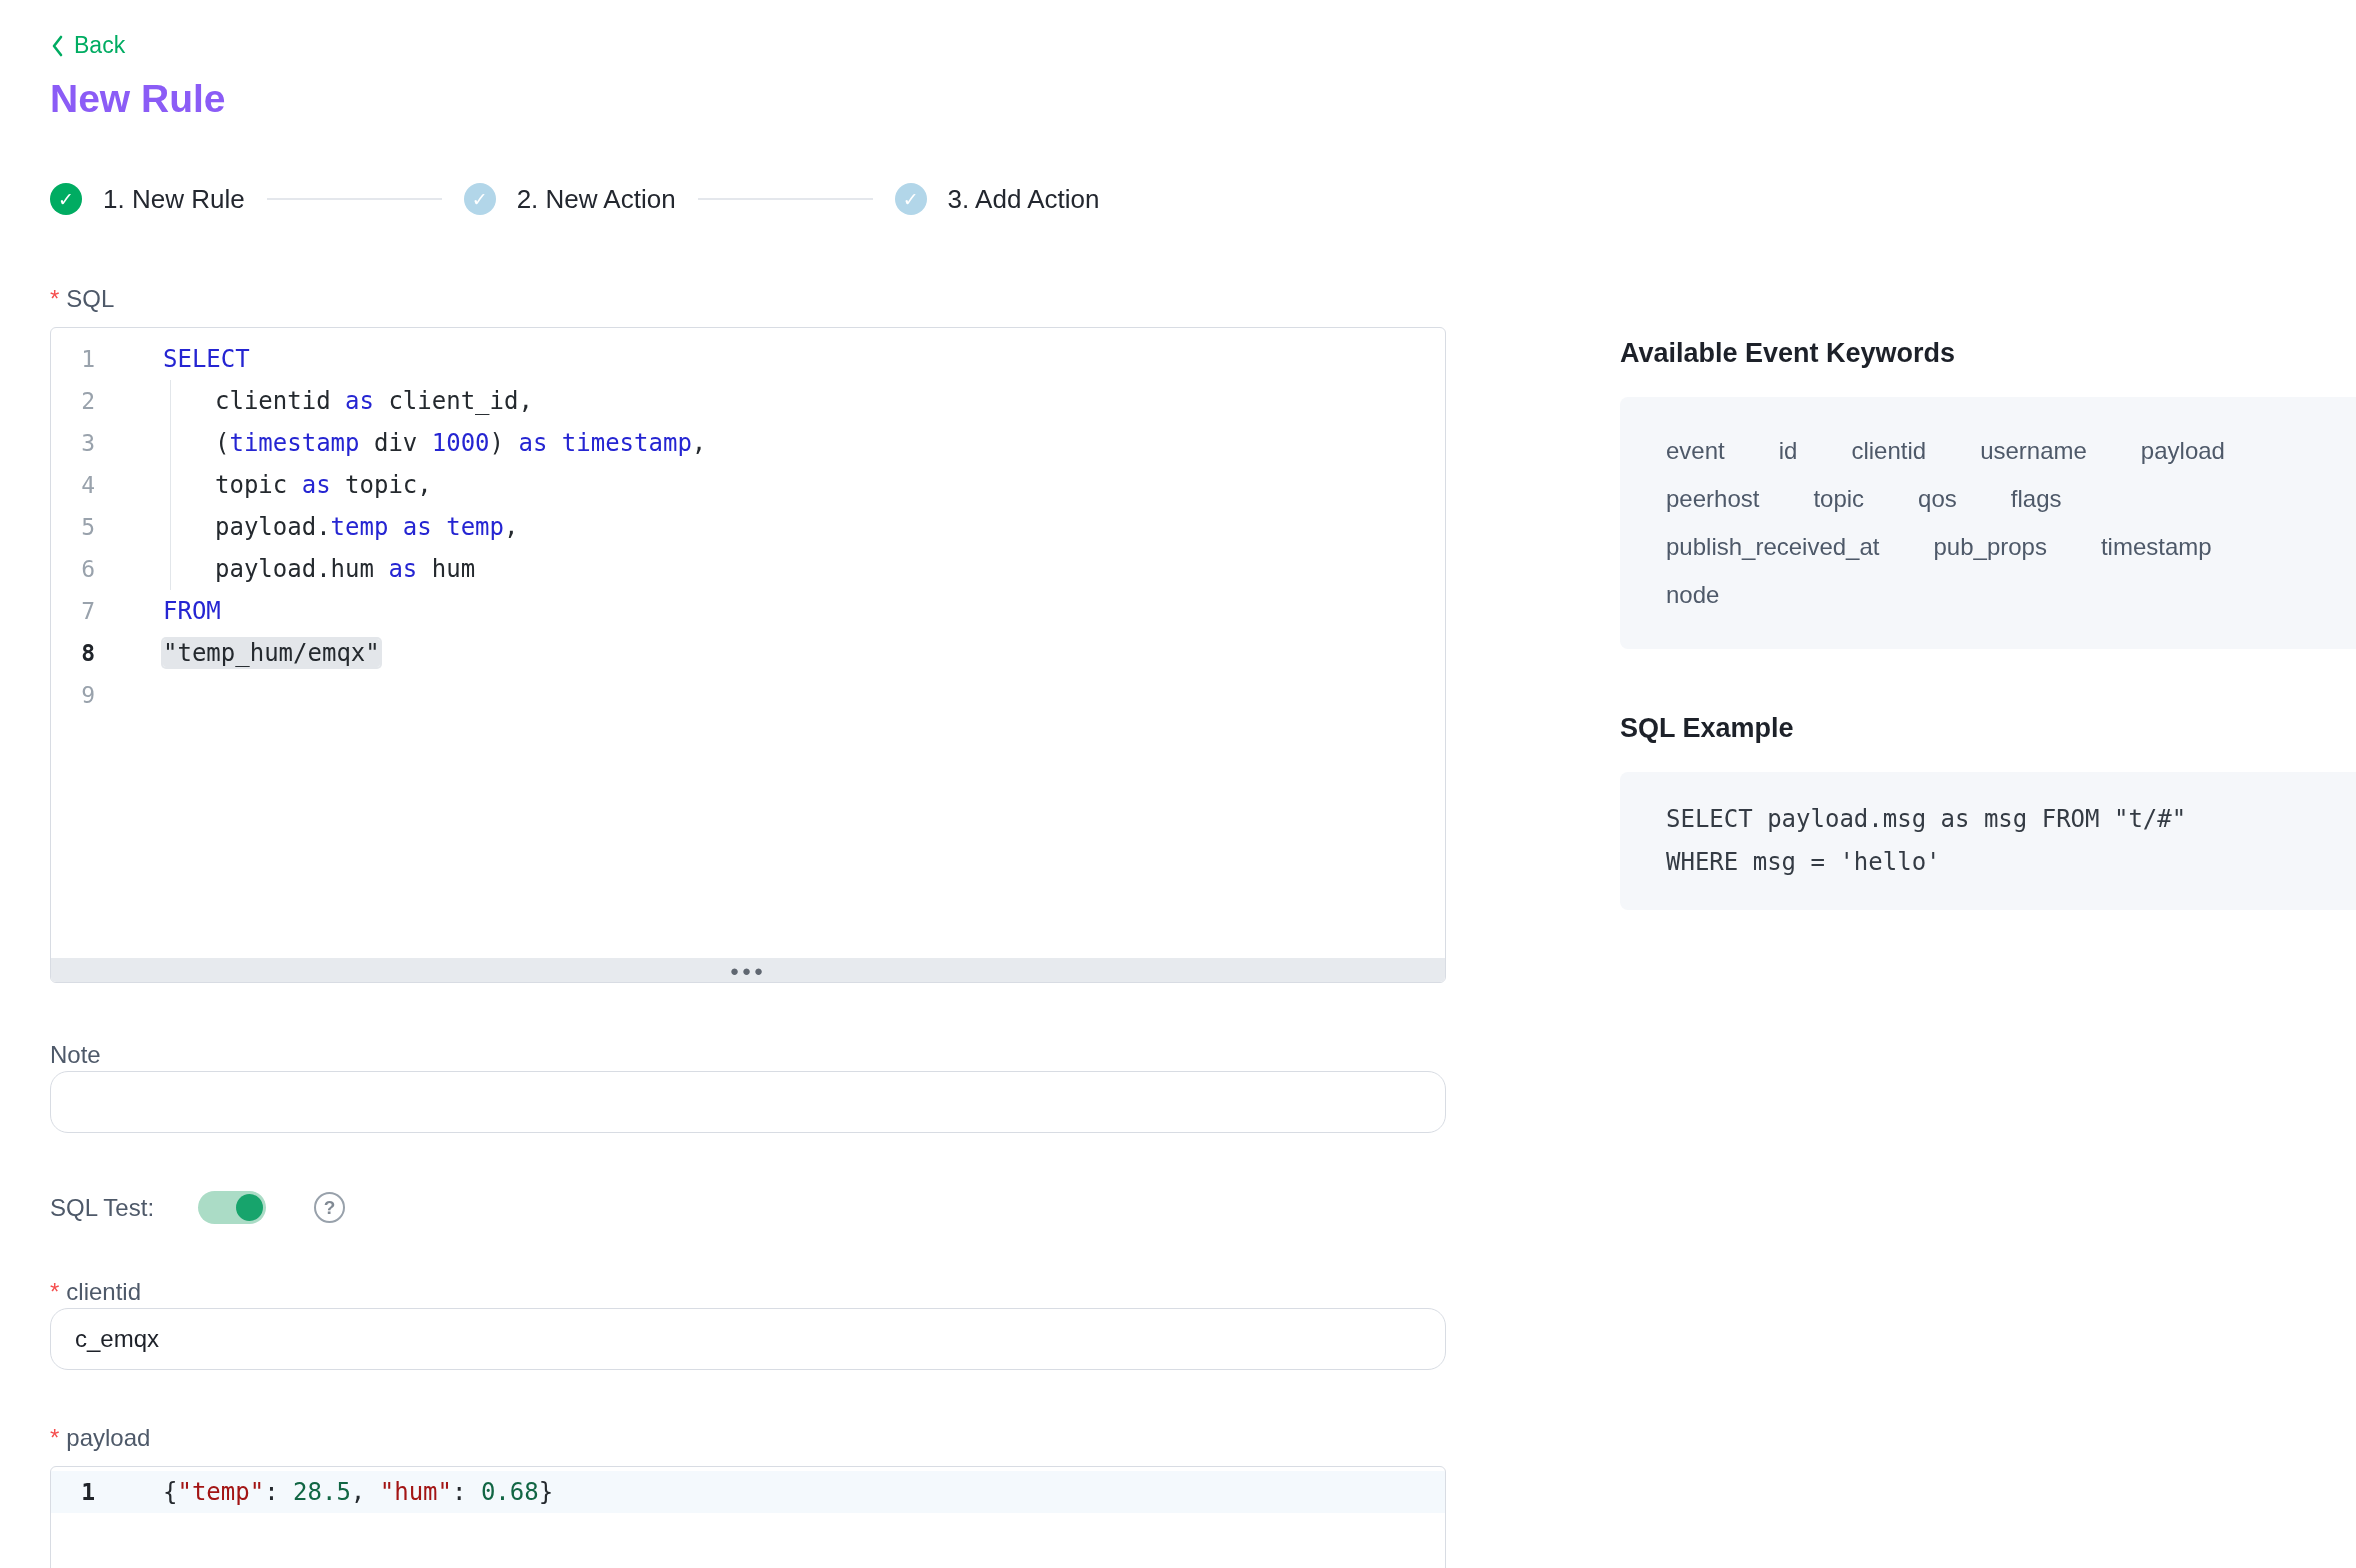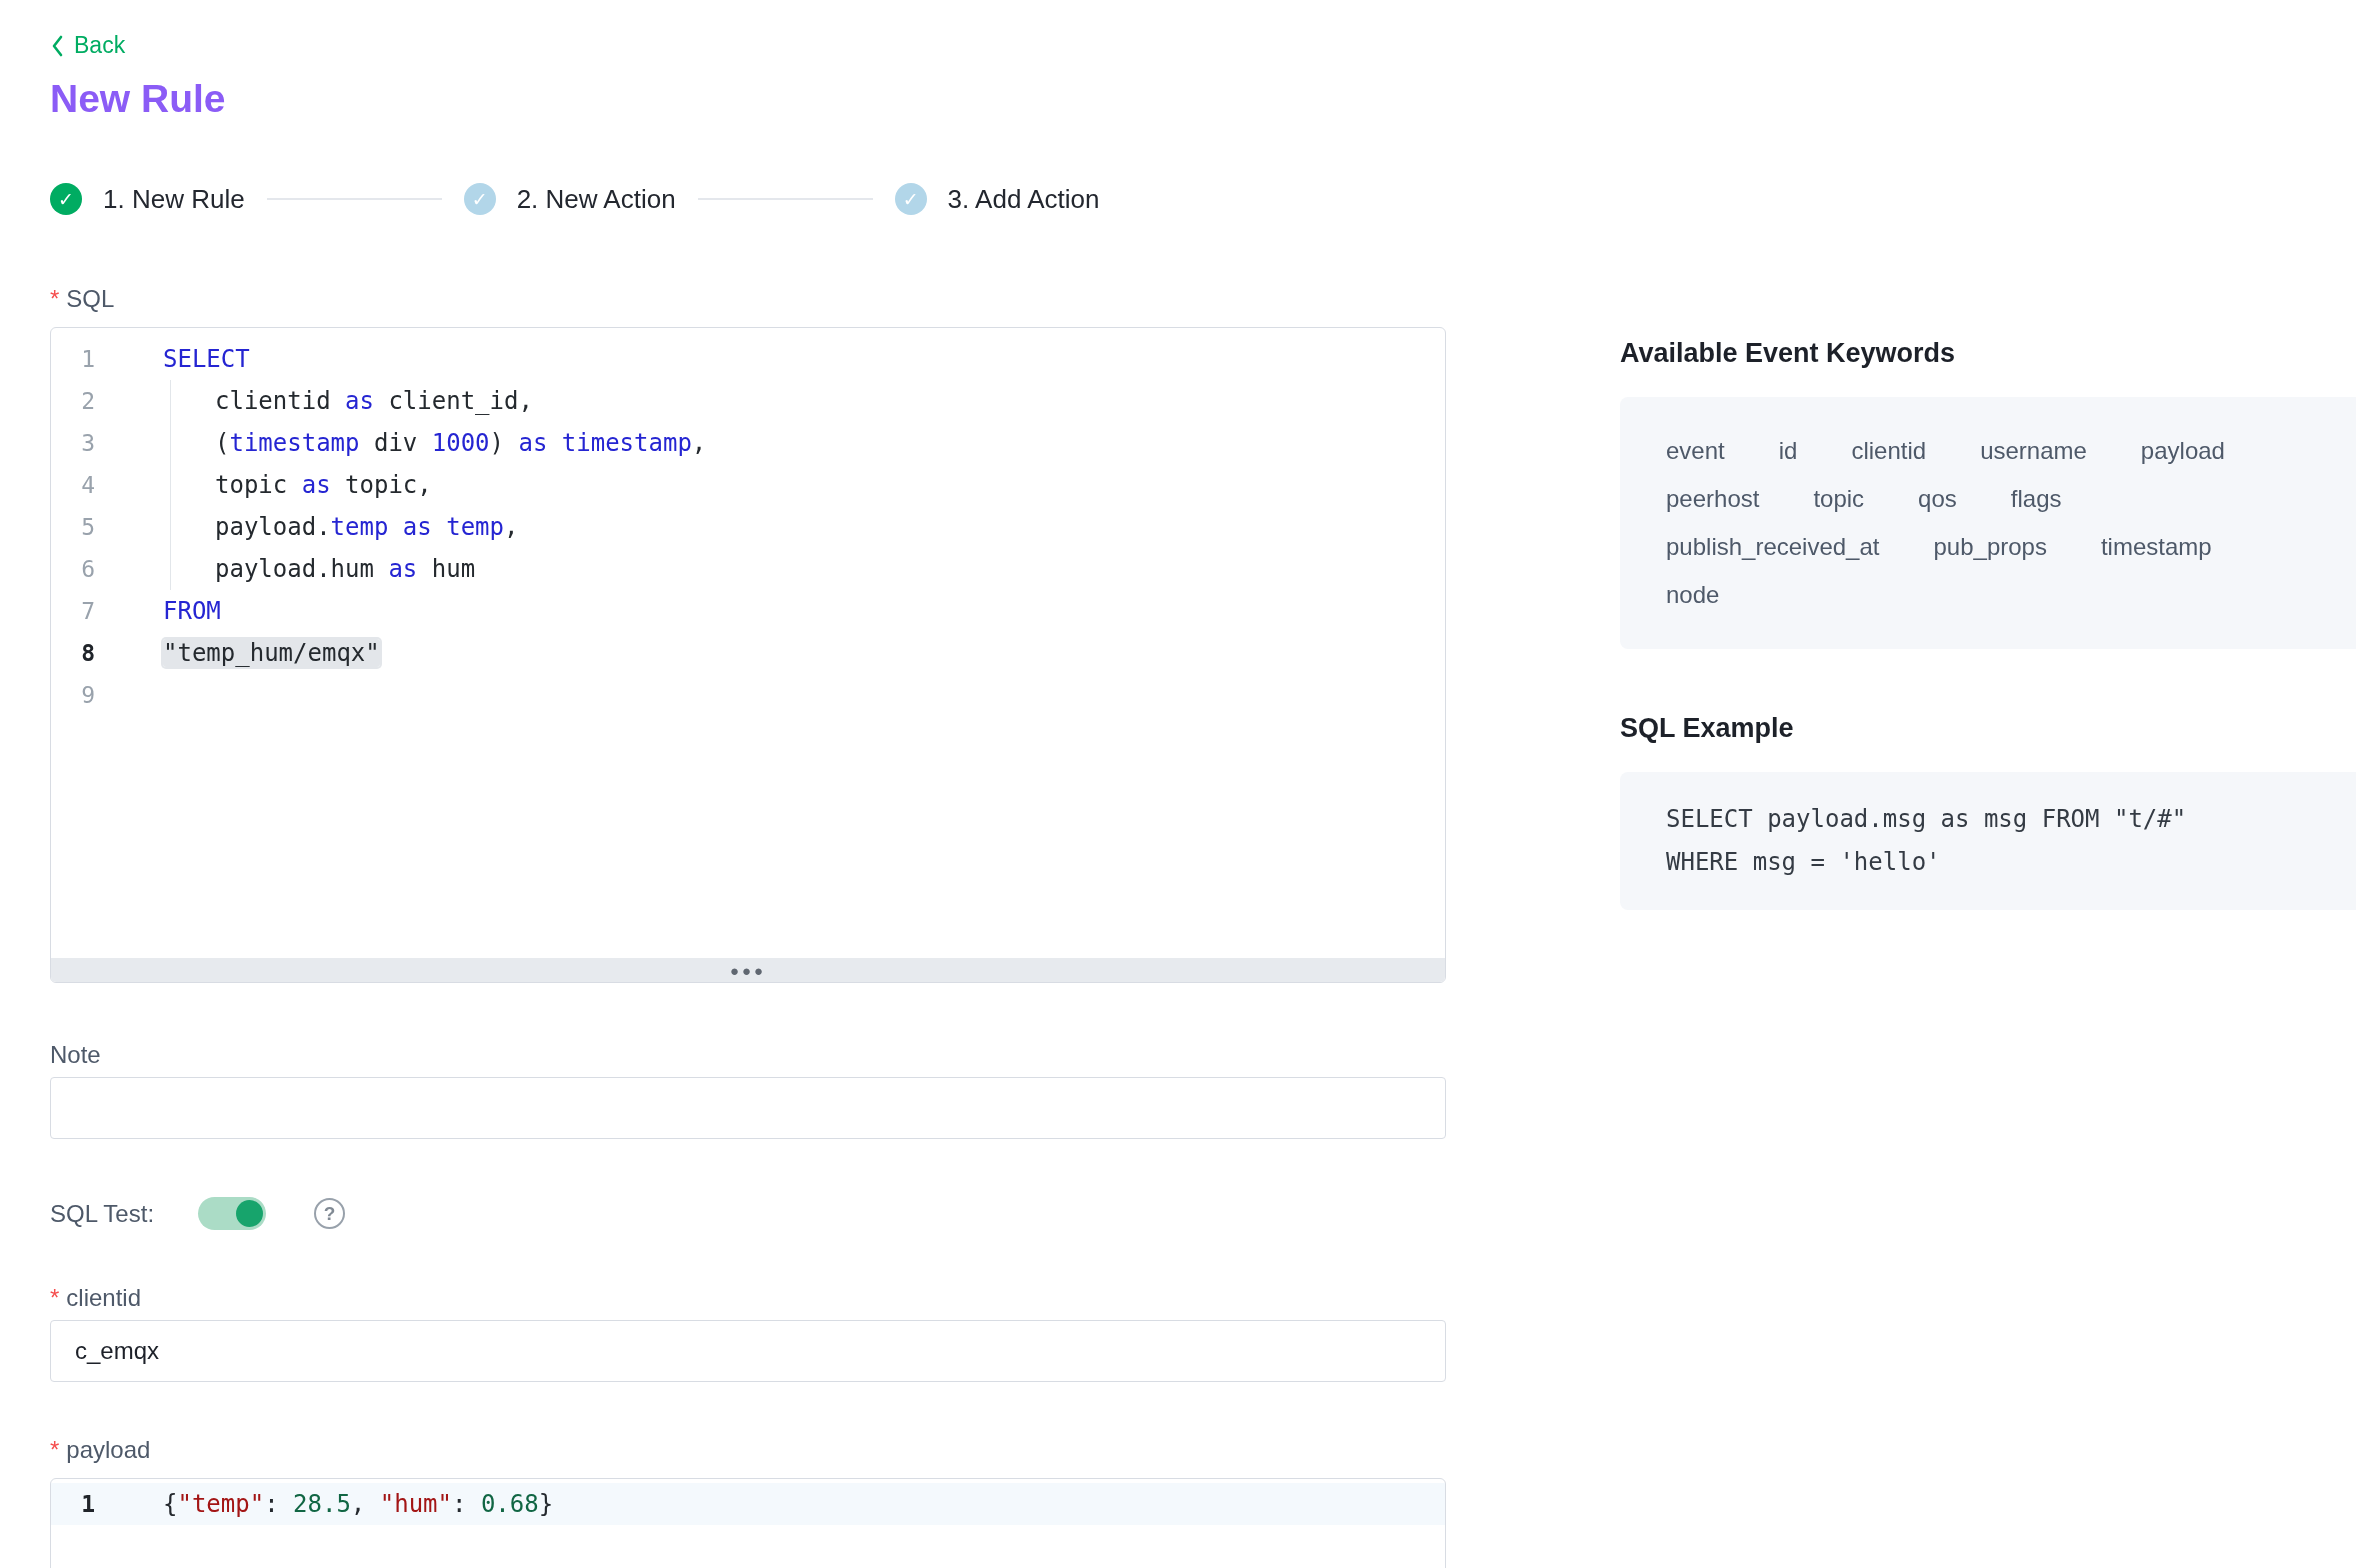--- a/index.html
+++ b/index.html
@@ -51,22 +51,22 @@
   .tok-pl  { color:#24292e; }
   .tok-kw  { color:#2525d2; }
   .tok-hl  { color:#24292e; background:#e3e6ea; border-radius:3px; box-shadow:0 0 0 2px #e3e6ea; }
   .tok-str { color:#a31515; }
   .tok-num { color:#116644; }
   .editor-bottom { position:absolute; left:0; right:0; bottom:0; height:24px; background:#e7eaee;
                    display:flex; align-items:center; justify-content:center;
                    color:#606771; font-size:15px; letter-spacing:3px; cursor:row-resize; }
 
   
-  .text-input { margin-top:8px; display:block; width:100%; height:62px; border:1px solid #d8dce3;
-                border-radius:4px; font-size:24px; color:#1d2129; padding:0 24px; background:#fff;
+  .text-input { margin-top:2px; display:block; width:100%; height:62px; border:1px solid #d8dce3;
+                border-radius:18px; font-size:24px; color:#1d2129; padding:0 24px; background:#fff;
                 outline:none; font-family:"Liberation Sans", sans-serif; }
 
   
   .sql-test-row { margin-top:58px; display:flex; align-items:center;gap:16px; }
   .toggle { width:68px; height:33px; border-radius:17px; background:#abdcc6; position:relative;
             margin-left:28px; cursor:pointer; flex:none; }
   .toggle .knob { position:absolute; right:3px; top:3px; width:27px; height:27px;
                   border-radius:50%; background:#17a46c; }
   .help { margin-left:32px; width:31px; height:31px; border-radius:50%; border:2px solid #98a1ab;
           color:#818a94; display:flex; align-items:center; justify-content:center;

